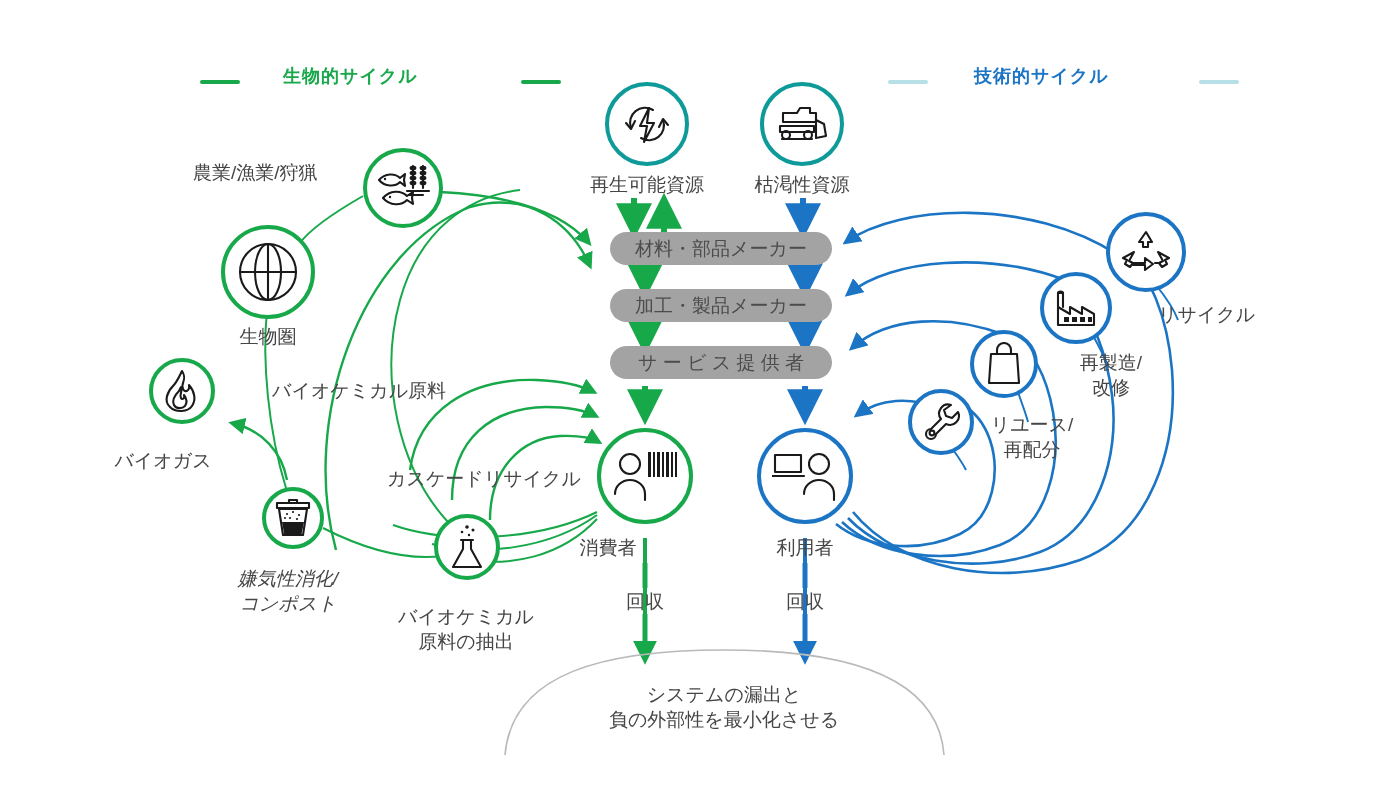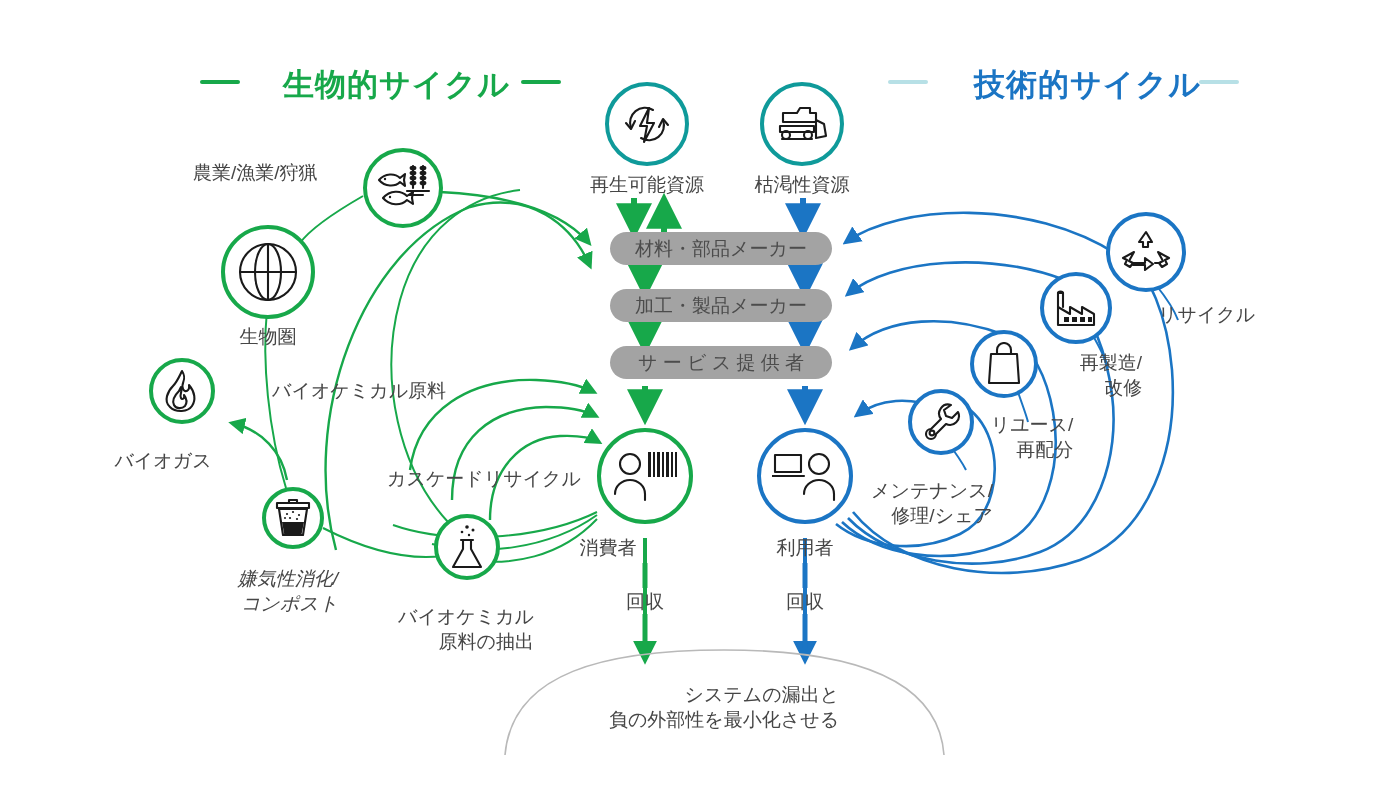--- a/index.html
+++ b/index.html
@@ -1,24 +1,24 @@
 <!DOCTYPE html>
 <html><head>
 <meta charset="utf-8">
 <style>
   html,body{margin:0;padding:0;background:#ffffff;}
   body{font-family:"Liberation Sans","DejaVu Sans",sans-serif;}
   #stage{position:relative;width:1377px;height:787px;background:#ffffff;overflow:hidden;}
   svg.layer{position:absolute;left:0;top:0;width:1377px;height:787px;}
-  .hdr{position:absolute;font-weight:bold;font-size:31px;letter-spacing:1px;white-space:nowrap;}
+  .hdr{position:absolute;font-weight:bold;font-size:18px;letter-spacing:1px;white-space:nowrap;}
   .hdr.bio{color:#17a84a;}
   .hdr.tech{color:#1b75c4;}
   .rule{position:absolute;height:4px;border-radius:2px;}
   .lbl{position:absolute;font-size:19px;color:#464646;white-space:nowrap;line-height:1.32;}
-  .lbl.c{transform:translateX(-50%);text-align:right;}
+  .lbl.c{transform:translateX(-50%);text-align:center;}
   .pill{position:absolute;height:33px;border-radius:17px;background:#a3a3a3;color:#4c4c4c;
         font-size:19px;display:flex;align-items:center;justify-content:center;white-space:nowrap;}
   .node{position:absolute;border-radius:50%;background:#fff;box-sizing:border-box;
         display:flex;align-items:center;justify-content:center;}
   .node svg{display:block;}
   .node.green{border:4px solid #17a84a;}
   .node.blue{border:4px solid #1b75c4;}
   .node.teal{border:4px solid #0f9a9a;}
   .ico{stroke:#1a1a1a;fill:none;stroke-width:2.1;stroke-linecap:round;stroke-linejoin:round;}
   .ico-f{fill:#1a1a1a;stroke:none;}
@@ -304,18 +304,14 @@
     <div>リユース/</div>
     <div>再配分</div>
   </div>
 
   <div class="node blue" style="left:908px;top:389px;width:66px;height:66px;">
     <svg width="42" height="42" viewBox="0 0 42 42">
       <path class="ico" d="M31,4 a9,9 0 0 0 -10,14 L11,28 a5,5 0 1 0 5,5 l10,-10 a9,9 0 0 0 12,-12 l-6,6 l-6,-2 l-2,-6 z"></path>
       <circle class="ico" cx="12" cy="32" r="2.4"></circle>
     </svg>
   </div>
-  <div class="lbl c" style="left:932px;top:478px;">
-    <div>メンテナンス/</div>
-    <div>修理/シェア</div>
-  </div>
 
 </div>
 
 </body></html>

